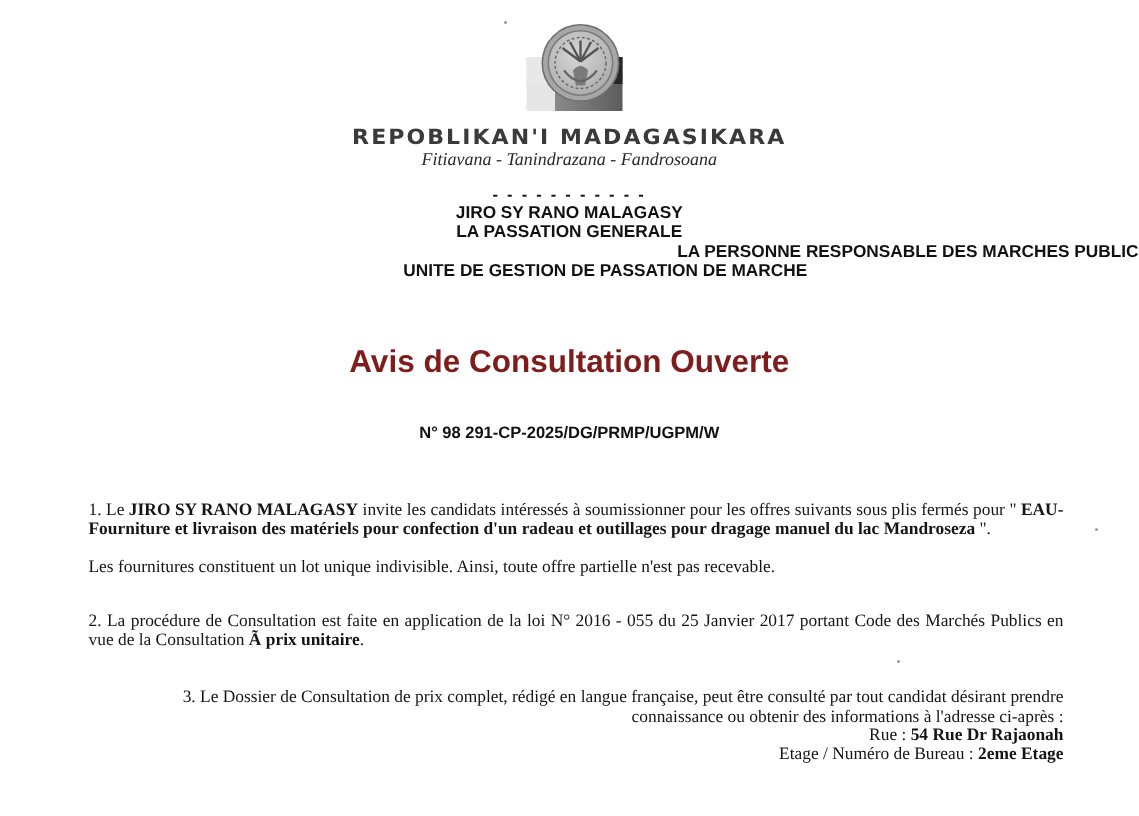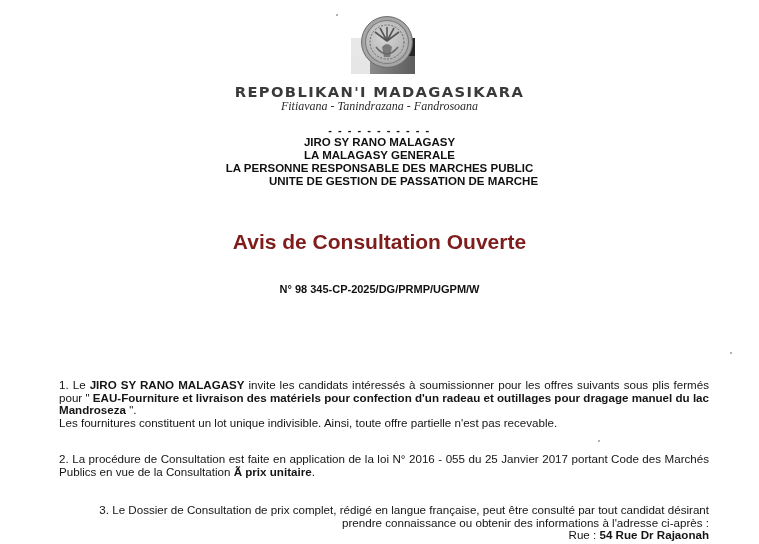--- a/index.html
+++ b/index.html
@@ -80,46 +80,45 @@
       letter-spacing: 1.5px;
     }
     .org {
       font-family: "Liberation Sans", sans-serif;
       font-weight: bold;
       font-size: 11.5px;
       line-height: 13px;
     }
     .org1 { top: 136px; }
     .org2 { top: 149px; }
-    .org3 { top: 162px; }
+    .org3 { top: 162px; text-align: right; }
     .org4 { top: 175px; padding-left: 24px; }
 
     .title {
       top: 230px;
       font-family: "Liberation Sans", sans-serif;
       font-weight: bold;
       font-size: 21px;
       color: #7f1d1d;
     }
     .refno {
       top: 283px;
       font-family: "Liberation Sans", sans-serif;
       font-weight: bold;
       font-size: 11px;
     }
     .para {
       position: absolute;
       left: 59px;
       width: 650px;
-      font-family: Liberation Sans, sans-serif;
+      font-family: Liberation Serif, serif;
       font-size: 11.6px;
       line-height: 12.6px;
       color: #151515;
       text-align: justify;
-      margin-top: 45px;
     }
     .para b { font-weight: bold; }
     .p1 { top: 334px; }
     .p1b { top: 372px; text-align: left; }
     .p2 { top: 408px; }
     .p3 { top: 459px; text-align: right; }
     .line { display: block; }
     .speck {
       position: absolute;
       width: 2px; height: 2px;
@@ -145,36 +144,37 @@
       <path d="M20 30 Q25 24 30 30 L28 40 L22 40 Z" fill="#7a7a7a"></path>
       <path d="M14 30 Q25 44 36 30" fill="none" stroke="#666" stroke-width="1.5"></path>
     </svg>
   </div>
 </div>
 
 <div class="center rep">REPOBLIKAN'I MADAGASIKARA</div>
 <div class="center motto">Fitiavana - Tanindrazana - Fandrosoana</div>
 <div class="center dashes">- - - - - - - - - - -</div>
 <div class="center org org1">JIRO SY RANO MALAGASY</div>
-<div class="center org org2">LA MALAGASY GENERALE</div>
+<div class="center org org2">LA PASSATION GENERALE</div>
 <div class="center org org3">LA PERSONNE RESPONSABLE DES MARCHES PUBLIC</div>
 <div class="center org org4">UNITE DE GESTION DE PASSATION DE MARCHE</div>
 
 <div class="center title">Avis de Consultation Ouverte</div>
-<div class="center refno">N° 98 345-CP-2025/DG/PRMP/UGPM/W</div>
+<div class="center refno">N° 98 291-CP-2025/DG/PRMP/UGPM/W</div>
 
 <div class="para p1">
   <span>1. Le </span><b>JIRO SY RANO MALAGASY</b><span> invite les candidats intéressés à soumissionner pour les offres suivants sous plis fermés pour "</span><b> EAU-Fourniture et livraison des matériels pour confection d'un radeau et outillages pour dragage manuel du lac Mandroseza </b><span>".</span>
 </div>
 <div class="para p1b">Les fournitures constituent un lot unique indivisible. Ainsi, toute offre partielle n'est pas recevable.</div>
 
 <div class="para p2">
   <span>2. La procédure de Consultation est faite en application de la loi N° 2016 - 055 du 25 Janvier 2017 portant Code des Marchés Publics en vue de la Consultation </span><b>Ã  prix unitaire</b><span>.</span>
 </div>
 
 <div class="para p3">
   <span class="line">3. Le Dossier de Consultation de prix complet, rédigé en langue française, peut être consulté par tout candidat désirant prendre connaissance ou obtenir des informations à l'adresse ci-après :</span>
   <span class="line"><span>Rue : </span><b>54 Rue Dr Rajaonah</b></span>
+  <span class="line"><span>Etage / Numéro de Bureau : </span><b>2eme Etage</b></span>
 </div>
 
 <div class="speck" style="left:730px; top:352px;"></div>
 <div class="speck" style="left:598px; top:440px;"></div>
 <div class="speck" style="left:336px; top:14px;"></div>
 
 </body></html>

